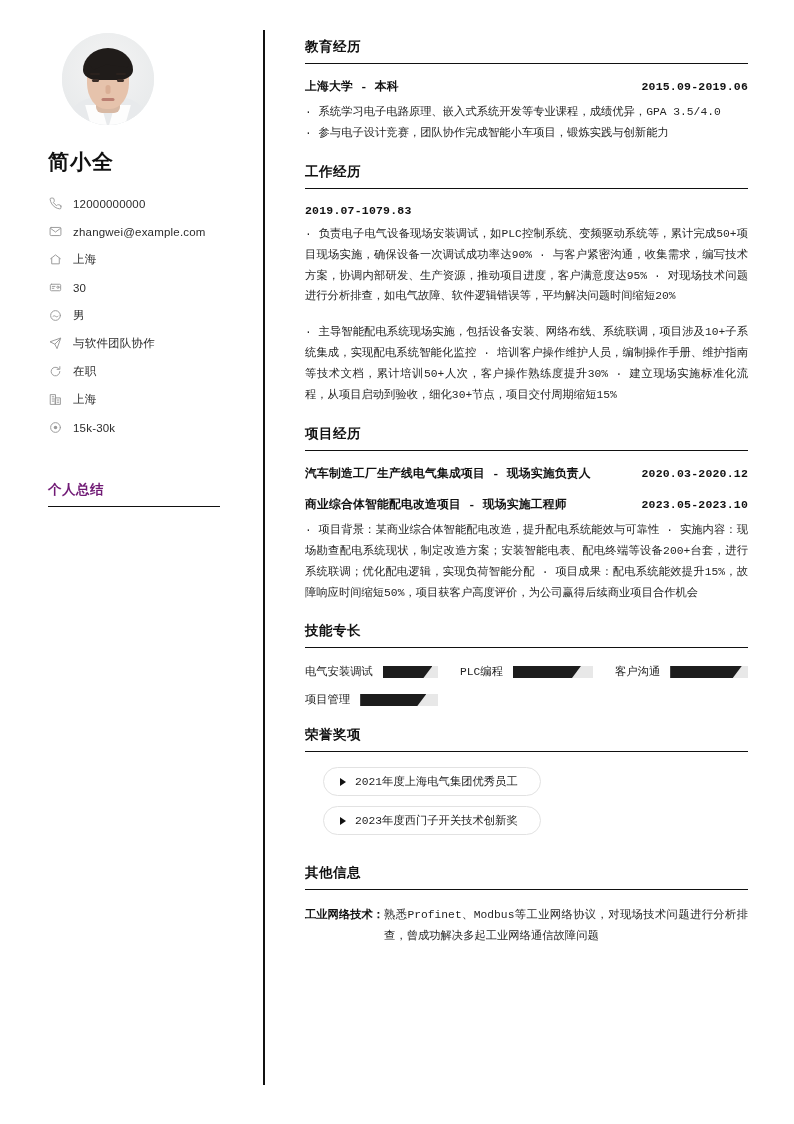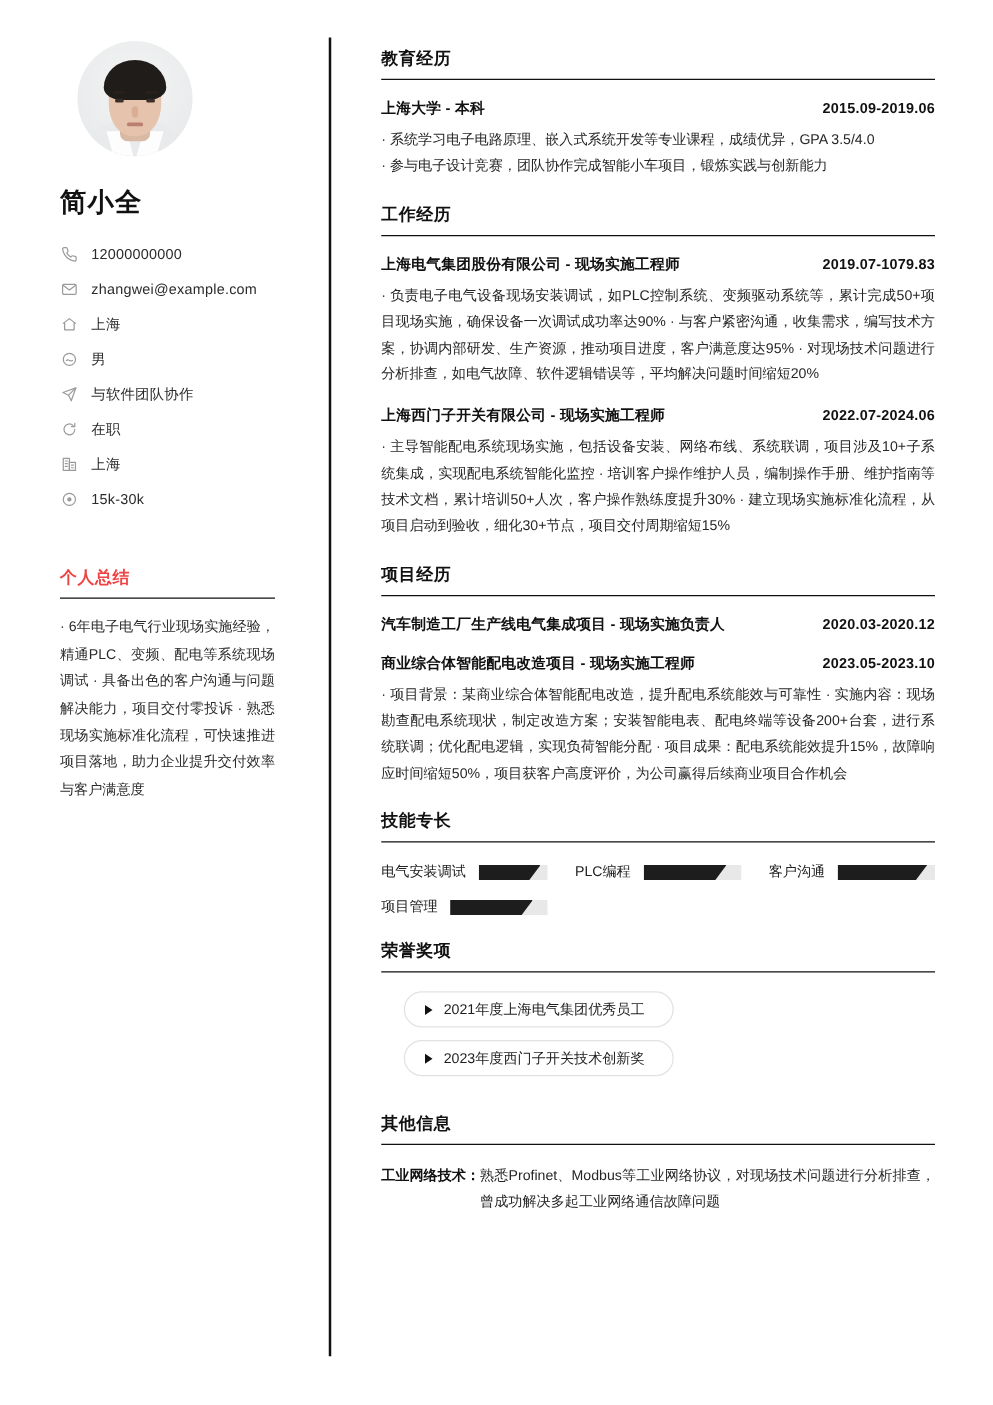--- a/index.html
+++ b/index.html
@@ -132,39 +132,40 @@
     font-size: 11.5px;
     color: #2b2b2b;
     white-space: nowrap;
     letter-spacing: 0.2px;
   }
 
   .side-section { margin-top: 42px; }
   .side-head {
     font-size: 13.5px;
     font-weight: bold;
-    color: #ef4444;
+    color: #701a75;
     padding-bottom: 7px;
     border-bottom: 1.4px solid #111;
     width: 172px;
     letter-spacing: 0.5px;
   }
   .side-body {
     margin-top: 13px;
     font-size: 11.3px;
     line-height: 1.92;
     color: #2b2b2b;
     width: 172px;
     text-align: justify;
   }
 
   
   .main {
     flex: 1;
     padding: 38px 46px 0 42px;
+    font-family: Liberation Mono, monospace;
   }
   .sec { margin-bottom: 19px; }
   .sec-head {
     font-size: 13.5px;
     font-weight: bold;
     color: #111;
     padding-bottom: 7px;
     border-bottom: 1.4px solid #111;
     letter-spacing: 0.5px;
   }
@@ -321,20 +322,30 @@
       <div class="contact-row">
         <span class="ico">
           <svg viewBox="0 0 24 24" fill="none" stroke="currentColor" stroke-width="1.8" stroke-linecap="round" stroke-linejoin="round">
             <path d="M3 10.5 12 3.5l9 7"></path>
             <path d="M5 9.8V20h14V9.8"></path>
           </svg>
         </span>
         <span class="txt">上海</span>
       </div>
 
+      <div class="contact-row">
+        <span class="ico">
+          <svg viewBox="0 0 24 24" fill="none" stroke="currentColor" stroke-width="1.8" stroke-linecap="round" stroke-linejoin="round">
+            <rect x="2.5" y="6" width="19" height="12" rx="2"></rect>
+            <path d="M6 10h5M6 13.5h3"></path>
+            <circle cx="16.5" cy="11.5" r="2"></circle>
+          </svg>
+        </span>
+        <span class="txt">30</span>
+      </div>
 
       <div class="contact-row">
         <span class="ico">
           <svg viewBox="0 0 24 24" fill="none" stroke="currentColor" stroke-width="1.8" stroke-linecap="round" stroke-linejoin="round">
             <circle cx="12" cy="12" r="9"></circle>
             <path d="M7.5 13.5c1.6-1.2 3-1.2 4.5 0s2.9 1.2 4.5 0"></path>
           </svg>
         </span>
         <span class="txt">男</span>
       </div>
@@ -377,21 +388,20 @@
             <circle cx="12" cy="12" r="3.2" fill="currentColor" stroke="none"></circle>
           </svg>
         </span>
         <span class="txt">15k-30k</span>
       </div>
 
     </div>
 
     <section class="side-section">
       <div class="side-head">个人总结</div>
-      <div class="side-body">· 6年电子电气行业现场实施经验，精通PLC、变频、配电等系统现场调试 · 具备出色的客户沟通与问题解决能力，项目交付零投诉 · 熟悉现场实施标准化流程，可快速推进项目落地，助力企业提升交付效率与客户满意度</div>
     </section>
 
   </aside>
 
   <main class="main">
 
     <section class="sec">
       <div class="sec-head">教育经历</div>
       <div class="entry">
         <div class="entry-head">
@@ -401,31 +411,26 @@
         <div class="entry-body" style="white-space:pre-line">· 系统学习电子电路原理、嵌入式系统开发等专业课程，成绩优异，GPA 3.5/4.0
 · 参与电子设计竞赛，团队协作完成智能小车项目，锻炼实践与创新能力</div>
       </div>
     </section>
 
     <section class="sec">
       <div class="sec-head">工作经历</div>
 
       <div class="entry">
         <div class="entry-head">
-          <span class="entry-title">上海电气集团股份有限公司 - 现场实施工程师</span>
           <span class="entry-date">2019.07-1079.83</span>
         </div>
         <div class="entry-body">· 负责电子电气设备现场安装调试，如PLC控制系统、变频驱动系统等，累计完成50+项目现场实施，确保设备一次调试成功率达90% · 与客户紧密沟通，收集需求，编写技术方案，协调内部研发、生产资源，推动项目进度，客户满意度达95% · 对现场技术问题进行分析排查，如电气故障、软件逻辑错误等，平均解决问题时间缩短20%</div>
       </div>
 
       <div class="entry">
-        <div class="entry-head">
-          <span class="entry-title">上海西门子开关有限公司 - 现场实施工程师</span>
-          <span class="entry-date">2022.07-2024.06</span>
-        </div>
         <div class="entry-body">· 主导智能配电系统现场实施，包括设备安装、网络布线、系统联调，项目涉及10+子系统集成，实现配电系统智能化监控 · 培训客户操作维护人员，编制操作手册、维护指南等技术文档，累计培训50+人次，客户操作熟练度提升30% · 建立现场实施标准化流程，从项目启动到验收，细化30+节点，项目交付周期缩短15%</div>
       </div>
     </section>
 
     <section class="sec">
       <div class="sec-head">项目经历</div>
 
       <div class="entry">
         <div class="entry-head">
           <span class="entry-title">汽车制造工厂生产线电气集成项目 - 现场实施负责人</span>

